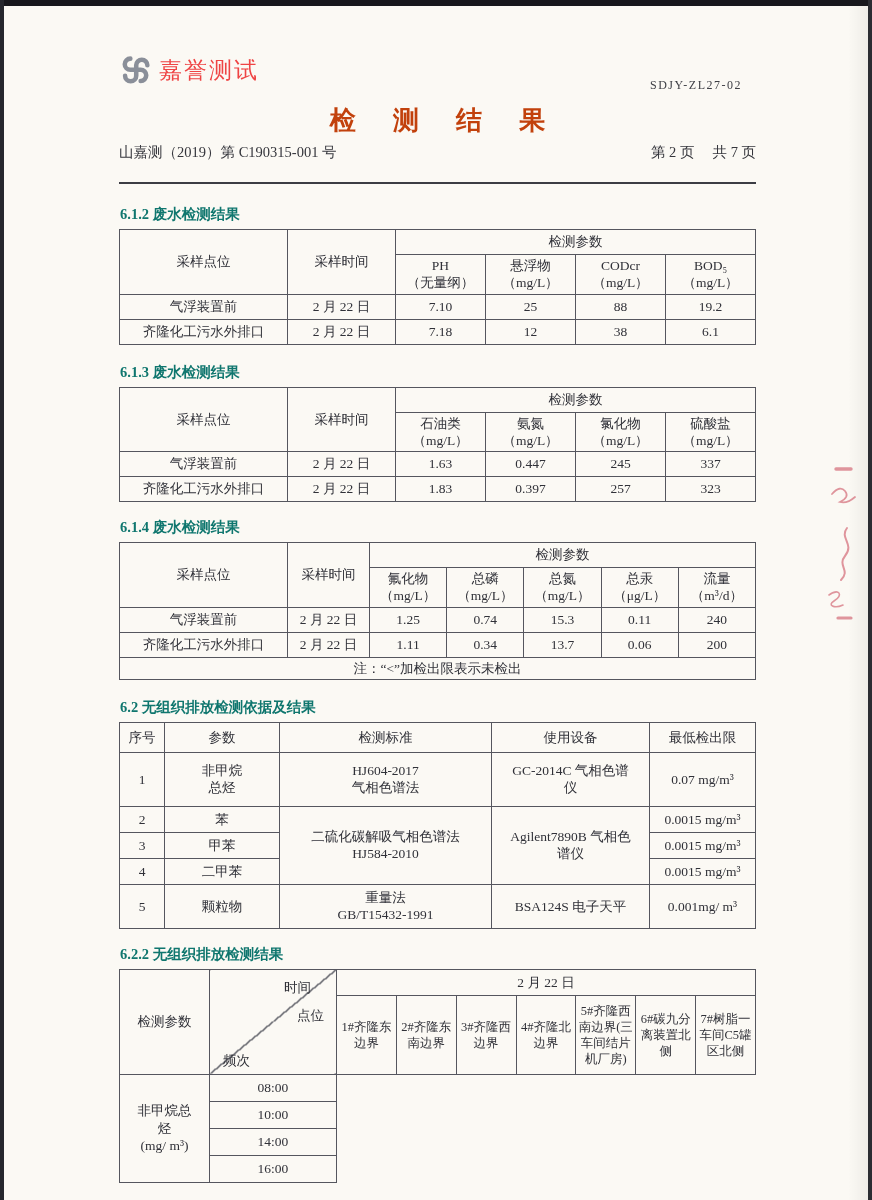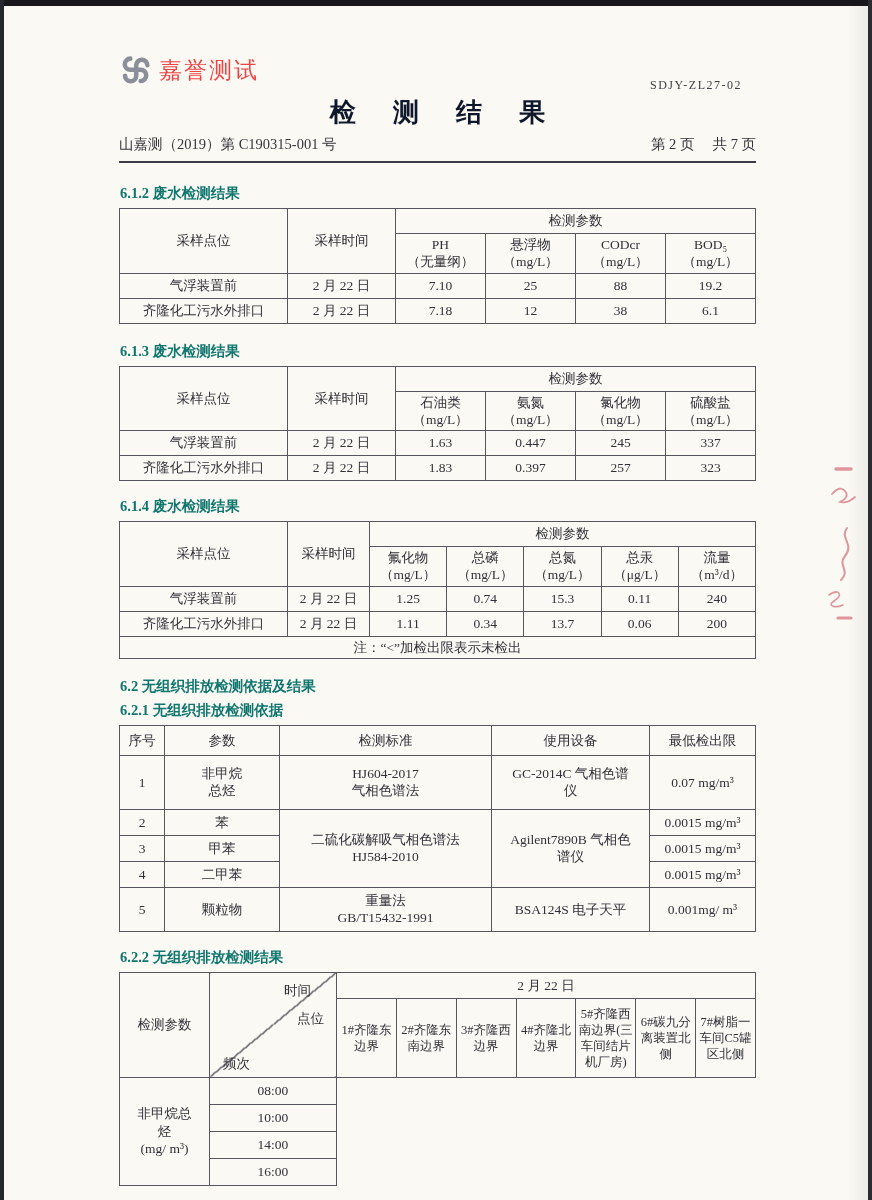--- a/index.html
+++ b/index.html
@@ -15,23 +15,23 @@
   .edge-right{position:absolute;top:0;right:0;bottom:0;width:4px;background:#2b2c32;}
   .right-shade{position:absolute;top:0;right:4px;bottom:0;width:20px;
     background:linear-gradient(to right,rgba(0,0,0,0),rgba(0,0,0,0.05));}
   .content{position:absolute;left:119px;top:0;width:637px;}
 
   
   .brand{display:flex;align-items:center;gap:7px;margin-top:54px;color:#ef4444;}
   .brand-text{font-size:23px;letter-spacing:2px;}
   .form-code{position:absolute;left:650px;top:78px;font-size:12px;letter-spacing:1.5px;color:#3d3e44;}
   .doc-title{text-align:center;font-family:"Liberation Sans","DejaVu Sans",sans-serif;
-    font-weight:bold;font-size:26px;letter-spacing:15px;color:#0f172a;margin-top:8px;text-indent:15px;}
+    font-weight:bold;font-size:26px;letter-spacing:15px;color:#c2410c;margin-top:16px;text-indent:15px;}
   .doc-line{display:flex;justify-content:space-between;align-items:flex-end;
-    border-bottom:2px solid #3c3d44;padding-bottom:7px;margin-top:5px;
+    border-bottom:2px solid #3c3d44;padding-bottom:20px;margin-top:5px;
     font-size:14.5px;color:#34353b;}
 
   
   .sec{font-weight:bold;font-size:14.5px;color:#0f766e;margin:0 0 5px 1px;}
   .mt18{margin-top:18px;} .mt16{margin-top:16px;} .mt21{margin-top:21px;} .mt3{margin-top:3px;}
 
   
   table{width:100%;border-collapse:collapse;table-layout:fixed;
     font-size:13.5px;color:#303138;}
   td{border:1px solid #55565e;text-align:center;vertical-align:middle;
@@ -220,21 +220,20 @@
             <td>0.06</td>
             <td>200</td>
           </tr>
       <tr class="r-note">
         <td colspan="7">注：“&lt;”加检出限表示未检出</td>
       </tr>
     </tbody>
       </table>
 
     <div class="sec mt18">6.2 无组织排放检测依据及结果</div>
-    <div class="sec mt3">6.2.1 无组织排放检测依据</div>
     <table class="t621">
       <colgroup>
           <col style="width:45px">
           <col style="width:115px">
           <col style="width:212px">
           <col style="width:158px">
           <col>
         </colgroup>
       <tbody>
           <tr class="r-hdr">

